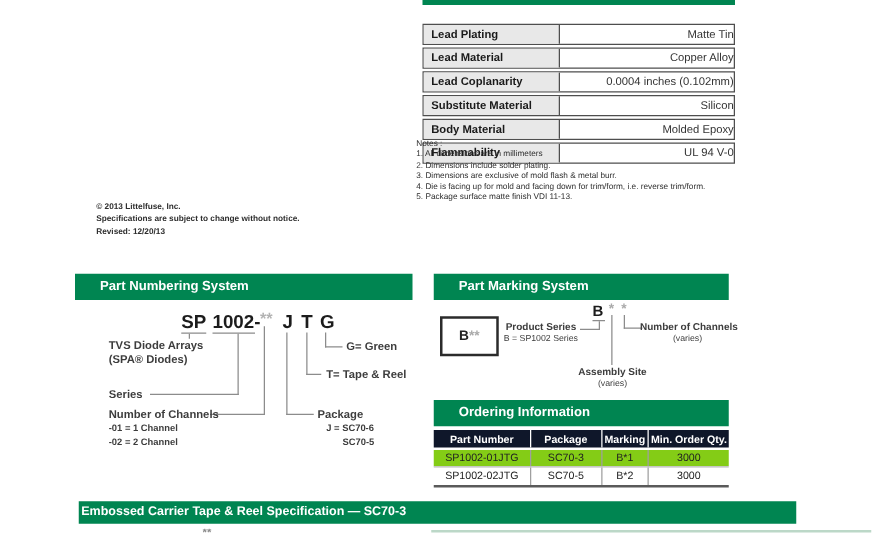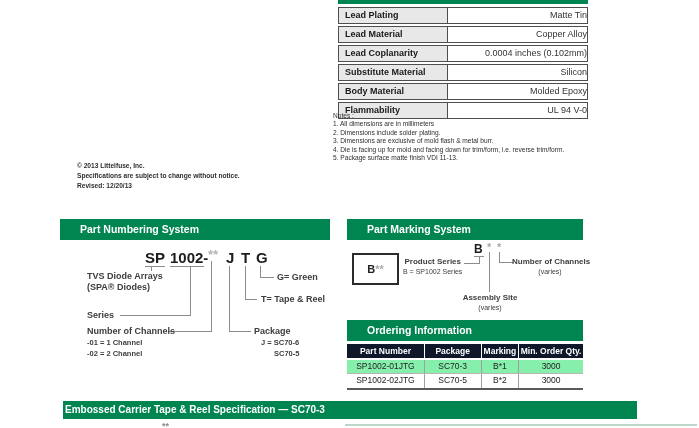--- a/index.html
+++ b/index.html
@@ -9,21 +9,21 @@
   
   .gbar{position:absolute;height:21px;background:#008551;color:#fff;font-weight:bold;
         font-size:10.5px;line-height:21px;padding-left:20px;box-sizing:border-box;white-space:nowrap;}
   
   .hline{position:absolute;height:1px;background:#8c8c8c;}
   .vline{position:absolute;width:1px;background:#8c8c8c;}
   
   .dlab{position:absolute;font-weight:bold;color:#3d3d3d;font-size:9px;line-height:10.5px;white-space:nowrap;}
   .dsub{position:absolute;font-weight:bold;color:#3d3d3d;font-size:7.5px;line-height:9px;white-space:nowrap;}
   
-  .spec{position:absolute;left:338px;top:7px;width:250px;}
+  .spec{position:absolute;left:338px;top:19px;width:250px;}
   .spec-row{display:flex;border:1px solid #4e4e4e;margin-bottom:2px;height:15px;box-sizing:content-box;background:#fff;}
   .spec-label{width:102px;background:#e8e8e8;border-right:1px solid #4e4e4e;font-weight:bold;
               font-size:9px;line-height:15px;padding-left:6px;color:#1a1a1a;white-space:nowrap;}
   .spec-value{flex:1;font-size:9px;line-height:15px;padding-left:8px;color:#333;white-space:nowrap;text-align:right;}
   
   .notes{position:absolute;left:333px;top:112px;font-size:6.6px;line-height:8.4px;color:#2e2e2e;}
   .notes .nt{margin:0;}
   
   .copyr{position:absolute;left:77px;top:161px;font-size:6.6px;font-weight:bold;line-height:10px;color:#2e2e2e;}
   
@@ -31,21 +31,21 @@
   .wild{color:#b3b3b3;}
   
   .mbox{position:absolute;left:352px;top:253px;width:43px;height:28px;border:2px solid #2b2b2b;
         font-size:11px;font-weight:bold;color:#222;line-height:28px;text-align:center;background:#fff;}
   .mstar{color:#a9a9a9;}
   
   .ord{position:absolute;left:347px;top:344px;width:236px;border-bottom:2px solid #5a5a5a;}
   .ord-row{display:flex;}
   .ord-head{background:#0f172a;color:#fff;font-weight:bold;height:14px;margin-bottom:2px;}
   .ord-head .oc{border-right:1px solid #fff;line-height:14px;}
-  .ord-body1{background:#86efac;height:13px;}
+  .ord-body1{background:#84cc16;height:13px;}
   .ord-body2{background:#ffffff;height:14px;border-top:1px solid #b5b5b5;}
   .ord-body1 .oc,.ord-body2 .oc{border-right:1px solid #9f9f9f;line-height:13px;color:#222;}
   .oc{font-size:8.5px;text-align:center;box-sizing:border-box;white-space:nowrap;}
   .oc:last-child{border-right:none !important;}
   .oc1{width:33%;} .oc2{width:24%;} .oc3{width:16%;} .oc4{width:27%;}
   
   .cutline{position:absolute;left:345px;top:424px;width:352px;height:2px;background:#bcd8c8;}
   .cutmark{position:absolute;left:162px;top:423px;width:16px;height:4px;overflow:hidden;
            font-size:9px;font-weight:bold;color:#8a8a8a;line-height:6px;}
 </style>

